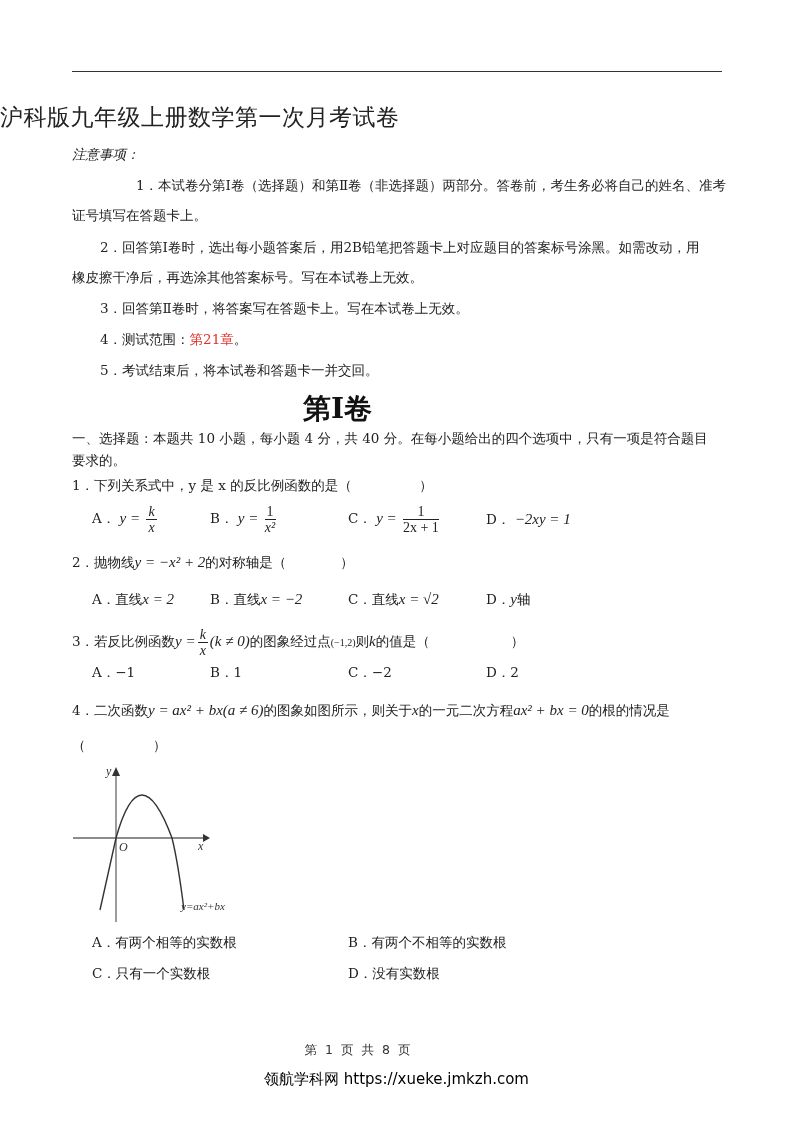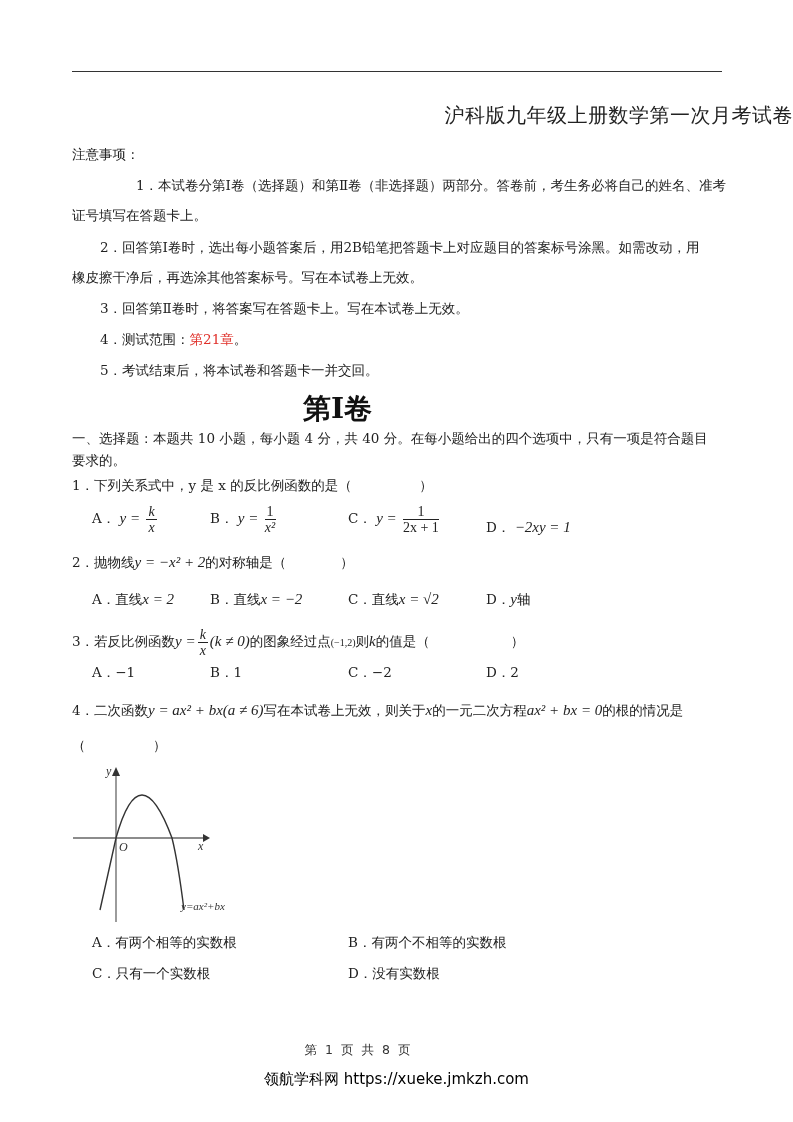--- a/index.html
+++ b/index.html
@@ -1,20 +1,20 @@
 <!DOCTYPE html>
 <html><head>
 <meta charset="utf-8">
 <style>
   html, body { margin:0; padding:0; background:#fff; }
   body { width:793px; height:1122px; position:relative; overflow:hidden;
          font-family:"DejaVu Serif","Liberation Serif",serif; color:#222; }
   .topline { position:absolute; left:72px; top:71px; width:650px; height:1px; background:#333; }
-  .title { position:absolute; left:0; width:793px; top:102px; text-align:right;
-           font-size:20px; color:#222; letter-spacing:0.5px; }
+  .title { position:absolute; left:0; width:793px; top:102px; text-align:left;
+           font-size:23px; color:#222; letter-spacing:0.5px; }
   .line { position:absolute; font-size:13.5px; white-space:nowrap; line-height:18px; }
   .red { color:#e0302a; }
   .part-title { position:absolute; left:0; width:675px; top:390px; text-align:center;
                 font-size:28px; font-weight:bold; color:#111; }
   .m { font-family:"Liberation Serif","DejaVu Serif",serif; font-style:italic; font-size:15px; }
   .mr { font-family:"Liberation Serif","DejaVu Serif",serif; font-size:10px; }
   .frac { display:inline-block; vertical-align:middle; text-align:center; margin:0 2px; }
   .frac span { display:block; font-family:"Liberation Serif",serif; font-size:14px; line-height:15px; }
   .frac .num { border-bottom:1px solid #222; padding:0 2px; }
   .frac .num.it, .frac .den.it { font-style:italic; }
@@ -24,21 +24,21 @@
   .watermark { position:absolute; left:0; width:793px; top:1070px; text-align:center;
                font-family:"DejaVu Sans",sans-serif; font-size:15px; color:#000000; }
   .graph { position:absolute; left:68px; top:762px; }
 </style>
 </head>
 <body>
 
 <div class="topline"></div>
 <div class="title">沪科版九年级上册数学第一次月考试卷</div>
 
-<div class="line" style="left:72px;top:145px;">注意事项：</div>
+<div class="line" style="left:72px;top:145px;font-style:italic;">注意事项：</div>
 
 <div class="line" style="left:100px;top:176px;margin-left:36px;">1．本试卷分第Ⅰ卷（选择题）和第Ⅱ卷（非选择题）两部分。答卷前，考生务必将自己的姓名、准考</div>
 <div class="line" style="left:72px;top:206px;">证号填写在答题卡上。</div>
 <div class="line" style="left:100px;top:238px;">2．回答第Ⅰ卷时，选出每小题答案后，用2B铅笔把答题卡上对应题目的答案标号涂黑。如需改动，用</div>
 <div class="line" style="left:72px;top:268px;">橡皮擦干净后，再选涂其他答案标号。写在本试卷上无效。</div>
 <div class="line" style="left:100px;top:299px;">3．回答第Ⅱ卷时，将答案写在答题卡上。写在本试卷上无效。</div>
 <div class="line" style="left:100px;top:330px;">
   <span>4．测试范围：</span><span class="red">第21章</span><span>。</span>
 </div>
 <div class="line" style="left:100px;top:361px;">5．考试结束后，将本试卷和答题卡一并交回。</div>
@@ -57,21 +57,21 @@
 <div class="opt" style="left:210px;top:504px;">
   <span>B．</span>
   <span class="m">y =</span>
   <span class="frac"><span class="num">1</span><span class="den it">x²</span></span>
 </div>
 <div class="opt" style="left:348px;top:504px;">
   <span>C．</span>
   <span class="m">y =</span>
   <span class="frac"><span class="num">1</span><span class="den">2x + 1</span></span>
 </div>
-<div class="opt" style="left:486px;top:511px;margin-top:8px;">
+<div class="opt" style="left:486px;top:511px;">
   <span>D．</span>
   <span class="m">−2xy = 1</span>
 </div>
 
 <div class="line" style="left:72px;top:553px;">
   <span>2．抛物线</span><span class="m">y = −x² + 2</span><span>的对称轴是（　　　　）</span>
 </div>
 <div class="opt" style="left:92px;top:591px;">
   <span>A．</span><span>直线</span><span class="m">x = 2</span>
 </div>
@@ -87,21 +87,21 @@
 
 <div class="line" style="left:72px;top:625px;line-height:32px;">
   <span>3．若反比例函数</span><span class="m">y =</span><span class="frac"><span class="num it">k</span><span class="den it">x</span></span><span class="m">(k ≠ 0)</span><span>的图象经过点</span><span class="mr">(−1,2)</span><span>则</span><span class="m">k</span><span>的值是（　　　　　　）</span>
 </div>
 <div class="opt" style="left:92px;top:664px;"><span>A．</span><span>−1</span></div>
 <div class="opt" style="left:210px;top:664px;"><span>B．</span><span>1</span></div>
 <div class="opt" style="left:348px;top:664px;"><span>C．</span><span>−2</span></div>
 <div class="opt" style="left:486px;top:664px;"><span>D．</span><span>2</span></div>
 
 <div class="line" style="left:72px;top:701px;">
-  <span>4．二次函数</span><span class="m">y = ax² + bx(a ≠ 6)</span><span>写在本试卷上无效，则关于</span><span class="m">x</span><span>的一元二次方程</span><span class="m">ax² + bx = 0</span><span>的根的情况是</span>
+  <span>4．二次函数</span><span class="m">y = ax² + bx(a ≠ 6)</span><span>的图象如图所示，则关于</span><span class="m">x</span><span>的一元二次方程</span><span class="m">ax² + bx = 0</span><span>的根的情况是</span>
 </div>
 <div class="line" style="left:72px;top:736px;">（　　　　　）</div>
 
 <svg class="graph" width="190" height="165" viewBox="0 0 190 165">
   <line x1="5" y1="76" x2="135" y2="76" stroke="#666" stroke-width="1.3"></line>
   <polygon points="135,72 142,76 135,80" fill="#333"></polygon>
   <line x1="48" y1="160" x2="48" y2="12" stroke="#666" stroke-width="1.3"></line>
   <polygon points="44,14 48,5 52,14" fill="#333"></polygon>
   <path d="M32,148 Q48,76 48,76 Q72,-10 104,76 Q110,100 116,148" fill="none" stroke="#333" stroke-width="1.4"></path>
   <text x="38" y="13" font-family="Liberation Serif,serif" font-style="italic" font-size="12" fill="#333">y</text>

